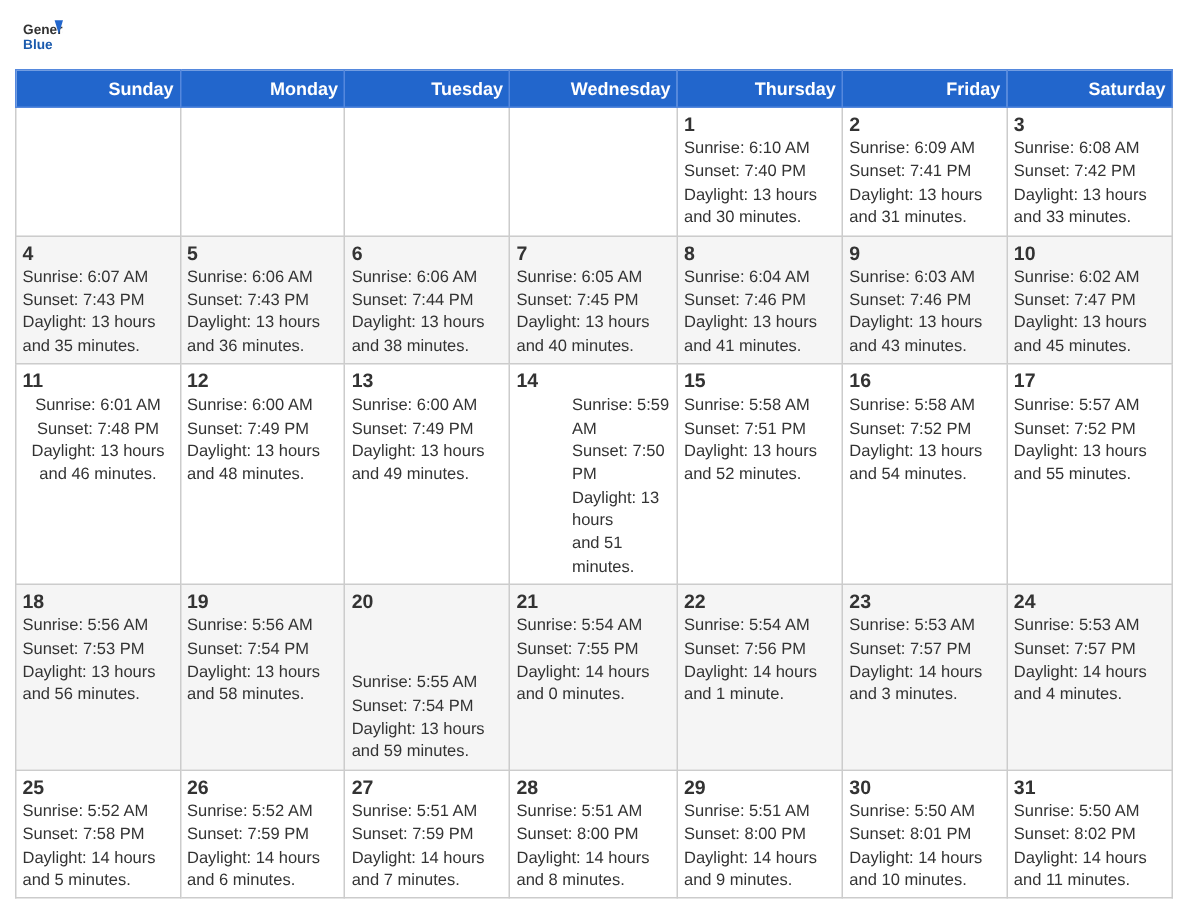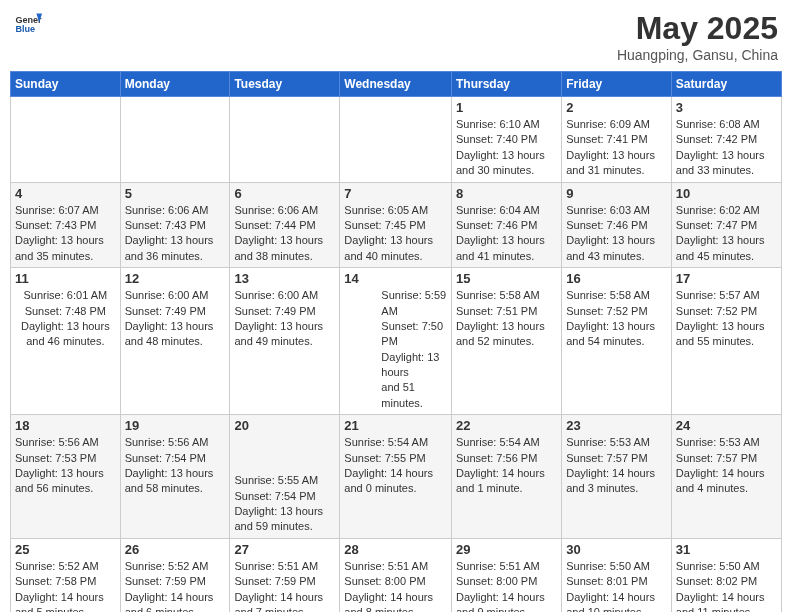--- a/index.html
+++ b/index.html
@@ -42,21 +42,21 @@
       width: 100%;
       border-collapse: collapse;
       border: 1px solid #ccc;
     }
     .calendar th {
       background-color: #2266cc;
       color: #fff;
       font-size: 12px;
       font-weight: bold;
       padding: 5px 4px;
-      text-align: left;
+      text-align: right;
       border: 1px solid #5588dd;
     }
     .calendar td {
       vertical-align: top;
       border: 1px solid #ccc;
       padding: 3px 4px;
       width: 113px;
       min-height: 80px;
       background: #fff;
     }
@@ -82,24 +82,20 @@
 </head>
 <body>
 
 <div class="header">
   <div class="logo">
     <svg class="logo-icon" viewBox="0 0 40 40">
       <text x="2" y="18" font-size="13" font-weight="bold" fill="#333">General</text>
       <text x="2" y="32" font-size="13" font-weight="bold" fill="#1a5aad">Blue</text>
       <polygon points="32,5 40,5 36,18" fill="#2266cc"></polygon>
     </svg>
-  </div>
-  <div class="title-block">
-    <div class="title-month">May 2025</div>
-    <div class="title-location">Huangping, Gansu, China</div>
   </div>
 </div>
 
 <table class="calendar">
   <thead>
     <tr>
     <th>Sunday</th>
         <th>Monday</th>
         <th>Tuesday</th>
         <th>Wednesday</th>

